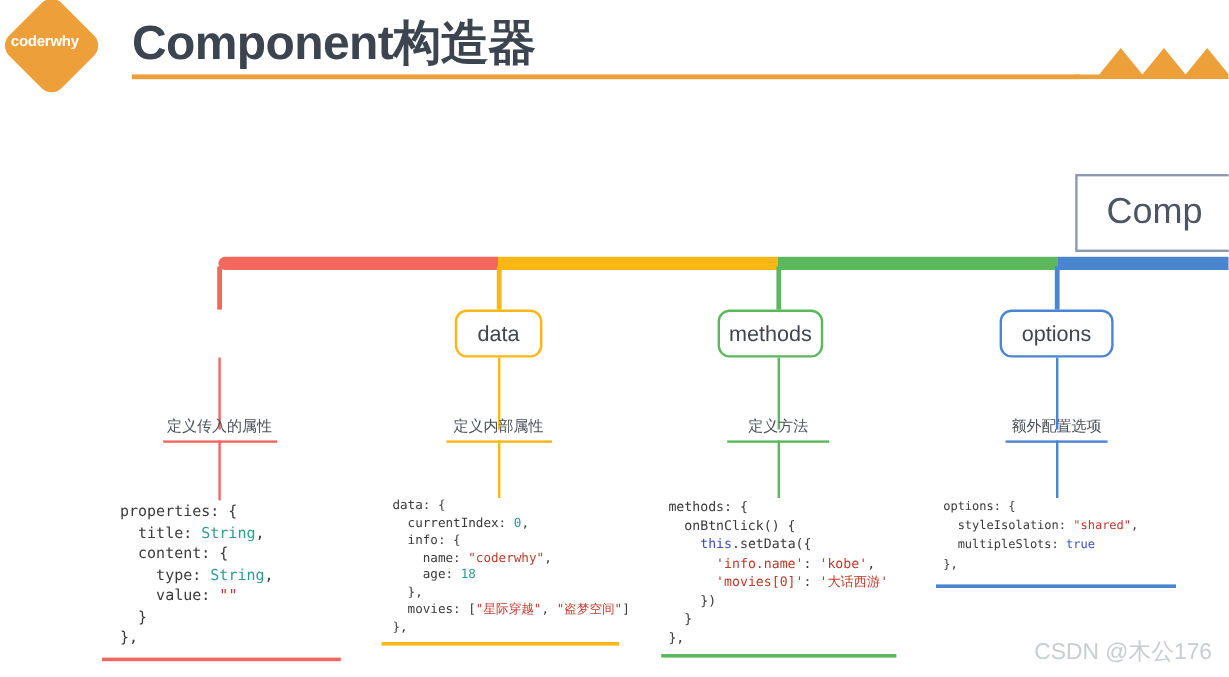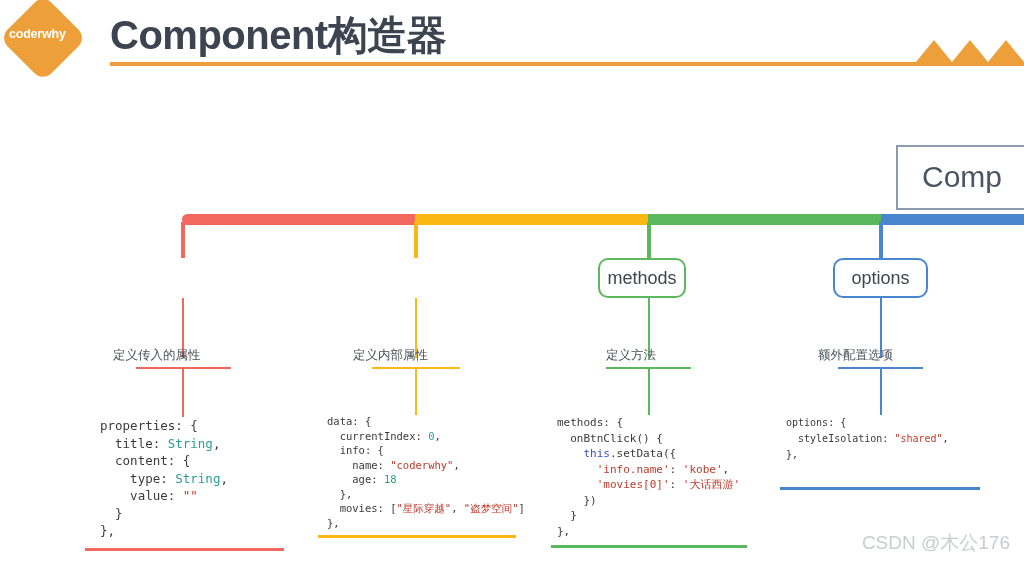--- a/index.html
+++ b/index.html
@@ -115,21 +115,21 @@
     color: #3f4650;
     z-index: 2;
   }
 
   
   .caption {
     position: absolute;
     font-size: 12.5px;
     color: #4a5159;
     white-space: nowrap;
-    text-align: left;
+    text-align: center;
   }
   .cap-rule { position: absolute; height: 2px; }
 
   
   .code {
     position: absolute;
     font-family: "DejaVu Sans Mono", monospace;
     color: #3a3a3a;
     white-space: pre;
   }
@@ -172,20 +172,23 @@
 
   <div class="vdrop" style="left:181px; top:222px; height:36px; background:#f2685e;"></div>
   <div class="vthin" style="left:182px; top:298px; height:60px; background:#f2685e;"></div>
   <div class="caption" style="left:113px; top:347px; width:140px;">定义传入的属性</div>
   <div class="cap-rule" style="left:136px; top:367px; width:95px; background:#f2685e;"></div>
   <div class="vthin" style="left:182px; top:367px; height:50px; background:#f2685e;"></div>
   <div class="code" style="left:100px; top:417px; font-size:12.5px; line-height:17.5px;"><div><span>properties: {</span></div><div><span>  title: </span><span class="t">String</span><span>,</span></div><div><span>  content: {</span></div><div><span>    type: </span><span class="t">String</span><span>,</span></div><div><span>    value: </span><span class="s">""</span></div><div><span>  }</span></div><div><span>},</span></div></div>
   <div class="under" style="left:85px; top:548px; width:199px; background:#f2685e;"></div>
 
   <div class="vdrop" style="left:414px; top:222px; height:36px; background:#fbb713;"></div>
+  <div class="node" style="left:379px; top:258px; width:73px; border-color:#fbb713;">
+    <span>data</span>
+  </div>
   <div class="vthin" style="left:415px; top:298px; height:60px; background:#fbb713;"></div>
   <div class="caption" style="left:353px; top:347px; width:125px;">定义内部属性</div>
   <div class="cap-rule" style="left:372px; top:367px; width:88px; background:#fbb713;"></div>
   <div class="vthin" style="left:415px; top:367px; height:48px; background:#fbb713;"></div>
   <div class="code" style="left:327px; top:414px; font-size:10.5px; line-height:14.5px;"><div><span>data: {</span></div><div><span>  currentIndex: </span><span class="n">0</span><span>,</span></div><div><span>  info: {</span></div><div><span>    name: </span><span class="s">"coderwhy"</span><span>,</span></div><div><span>    age: </span><span class="n">18</span></div><div><span>  },</span></div><div><span>  movies: [</span><span class="s">"星际穿越"</span><span>, </span><span class="s">"盗梦空间"</span><span>]</span></div><div><span>},</span></div></div>
   <div class="under" style="left:318px; top:535px; width:198px; background:#fbb713;"></div>
 
   <div class="vdrop" style="left:647px; top:222px; height:36px; background:#5cb85c;"></div>
   <div class="node" style="left:598px; top:258px; width:88px; border-color:#5cb85c;">
     <span>methods</span>
@@ -198,17 +201,17 @@
   <div class="under" style="left:551px; top:545px; width:196px; background:#5cb85c;"></div>
 
   <div class="vdrop" style="left:879px; top:222px; height:36px; background:#4a86d0;"></div>
   <div class="node" style="left:833px; top:258px; width:95px; border-color:#4a86d0;">
     <span>options</span>
   </div>
   <div class="vthin" style="left:880px; top:298px; height:60px; background:#4a86d0;"></div>
   <div class="caption" style="left:818px; top:347px; width:125px;">额外配置选项</div>
   <div class="cap-rule" style="left:838px; top:367px; width:85px; background:#4a86d0;"></div>
   <div class="vthin" style="left:880px; top:367px; height:48px; background:#4a86d0;"></div>
-  <div class="code" style="left:786px; top:415px; font-size:10px; line-height:16px;"><div><span>options: {</span></div><div><span>  styleIsolation: </span><span class="s">"shared"</span><span>,</span></div><div><span>},</span></div></div>
+  <div class="code" style="left:786px; top:415px; font-size:10px; line-height:16px;"><div><span>options: {</span></div><div><span>  styleIsolation: </span><span class="s">"shared"</span><span>,</span></div><div><span>  multipleSlots: </span><span class="k">true</span></div><div><span>},</span></div></div>
   <div class="under" style="left:780px; top:487px; width:200px; background:#4a86d0;"></div>
 
   <div class="watermark">CSDN @木公176</div>
 </div>
 
 </body></html>

